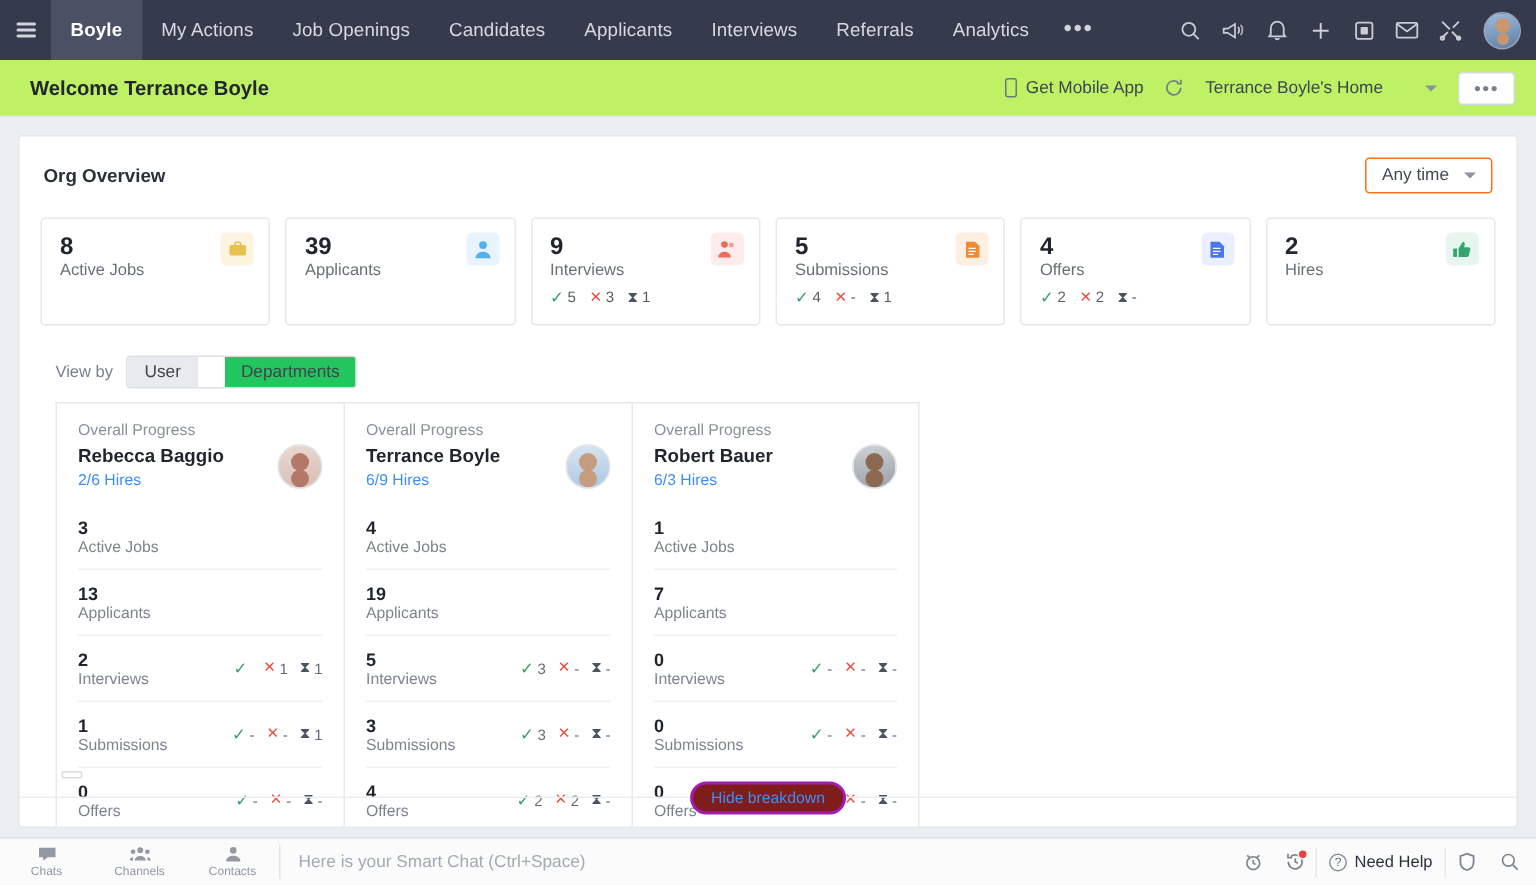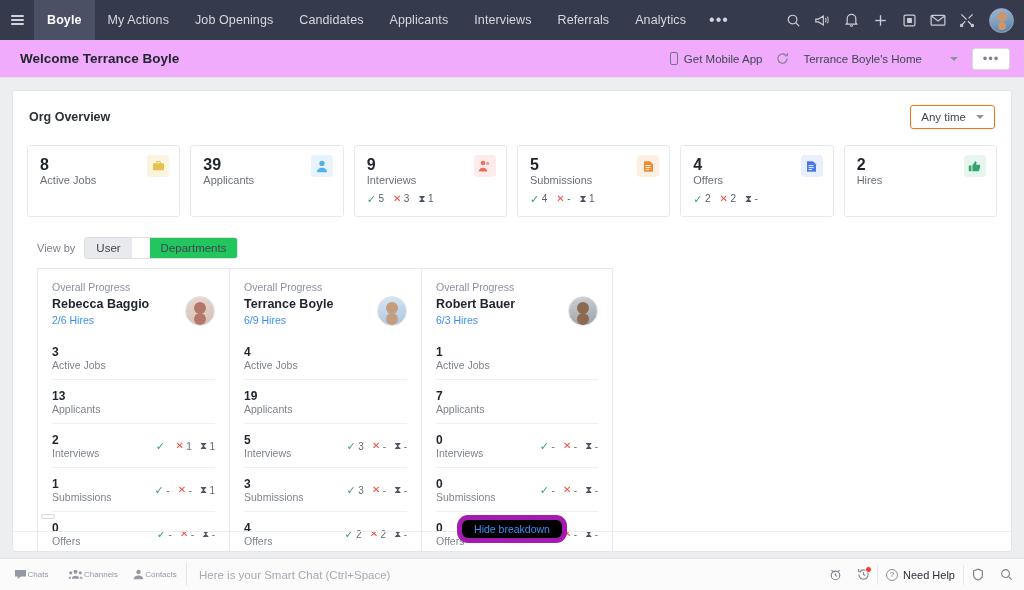--- a/index.html
+++ b/index.html
@@ -44,21 +44,21 @@
     flex: 0 0 auto;
   }
   .avatar-nav::after{
     content:''; position:absolute; left:50%; top:16%; transform:translateX(-50%);
     width:10px; height:10px; border-radius:50%; background:#c8966f;
     box-shadow: 0 9px 0 -1px #c8966f;
   }
 
   
   .welcomebar {
-    height: 38px; background: #f0abfc; display: flex; align-items: center;
+    height: 38px; background: #bef264; display: flex; align-items: center;
     padding: 0 14px 0 20px; border-bottom: 1px solid #e3e5e8;
   }
   .welcome-title { font-size: 13.5px; font-weight: bold; color: #22262e; }
   .wb-spacer { flex: 1; }
   .wb-right { display: flex; align-items: center; gap: 14px; }
   .mobile-app { display: flex; align-items: center; gap: 6px; font-size: 11.5px; color: #3f4550; cursor: pointer; }
   .phone-ico {
     width: 8px; height: 13px; border: 1px solid #6e7682; border-radius: 2px; display:inline-block;
   }
   .refresh-ico { cursor: pointer; display:flex; }
@@ -140,36 +140,36 @@
   .uc-row { padding: 9px 0 8px 0; border-bottom: 1px solid #eef0f2; display:flex; align-items:center;}
   .uc-row.first { margin-top: 10px; }
   .uc-row:last-child { border-bottom: none; }
   .uc-rowtxt { flex: 1; }
   .uc-rnum { font-size: 12px; font-weight: bold; color: #1f242d; line-height: 14px;}
   .uc-rlabel { font-size: 10.5px; color: #7e848d; margin-top: 0px; }
   .uc-break { display: flex; gap: 8px; align-items: center; font-size: 10px; color: #666c76;}
 
   .hide-bd {
     position: absolute; left: 50%; transform: translateX(-50%); bottom: 8px;
-    background: #000000; border: 5px solid #a21caf; border-radius: 11px;
+    background: #7f1d1d; border: 2px solid #a21caf; border-radius: 11px;
     font-size: 10.5px; color: #3d8ef5; padding: 3px 12px; cursor: pointer;
   }
   .panel-divider { position:absolute; left:0; right:0; bottom: 19px; height:1px; background:#ecedef;}
   .hgrip {
     position:absolute; left: 28px; bottom: 32px; width: 14px; height: 5px;
     border: 1px solid #d7dade; border-radius: 2px; background:#fff;
   }
 
   
   .footer {
     position: absolute; left: 0; bottom: 0; width: 1024px; height: 32px;
     background: #fbfbfc; border-top: 1px solid #e0e2e6; display: flex; align-items: stretch;
   }
   .f-tab {
-    width: 62px; display: flex; flex-direction: row; align-items: center;
+    width: 62px; display: flex; flex-direction: column; align-items: center;
     justify-content: center; gap: 1px; cursor: pointer; color: #9ba1aa;
   }
   .f-tab span { font-size: 8px; color: #9299a3; }
   .f-sep { width: 1px; background: #e3e5e9; margin: 4px 0; }
   .f-chat { flex: 1; display: flex; align-items: center; padding-left: 12px; }
   .f-chat input {
     border: none; outline: none; background: transparent; width: 100%;
     font-size: 11.5px; color: #2b303a; font-family: "Liberation Sans", sans-serif;
   }
   .f-chat input::placeholder { color: #a4aab3; }

